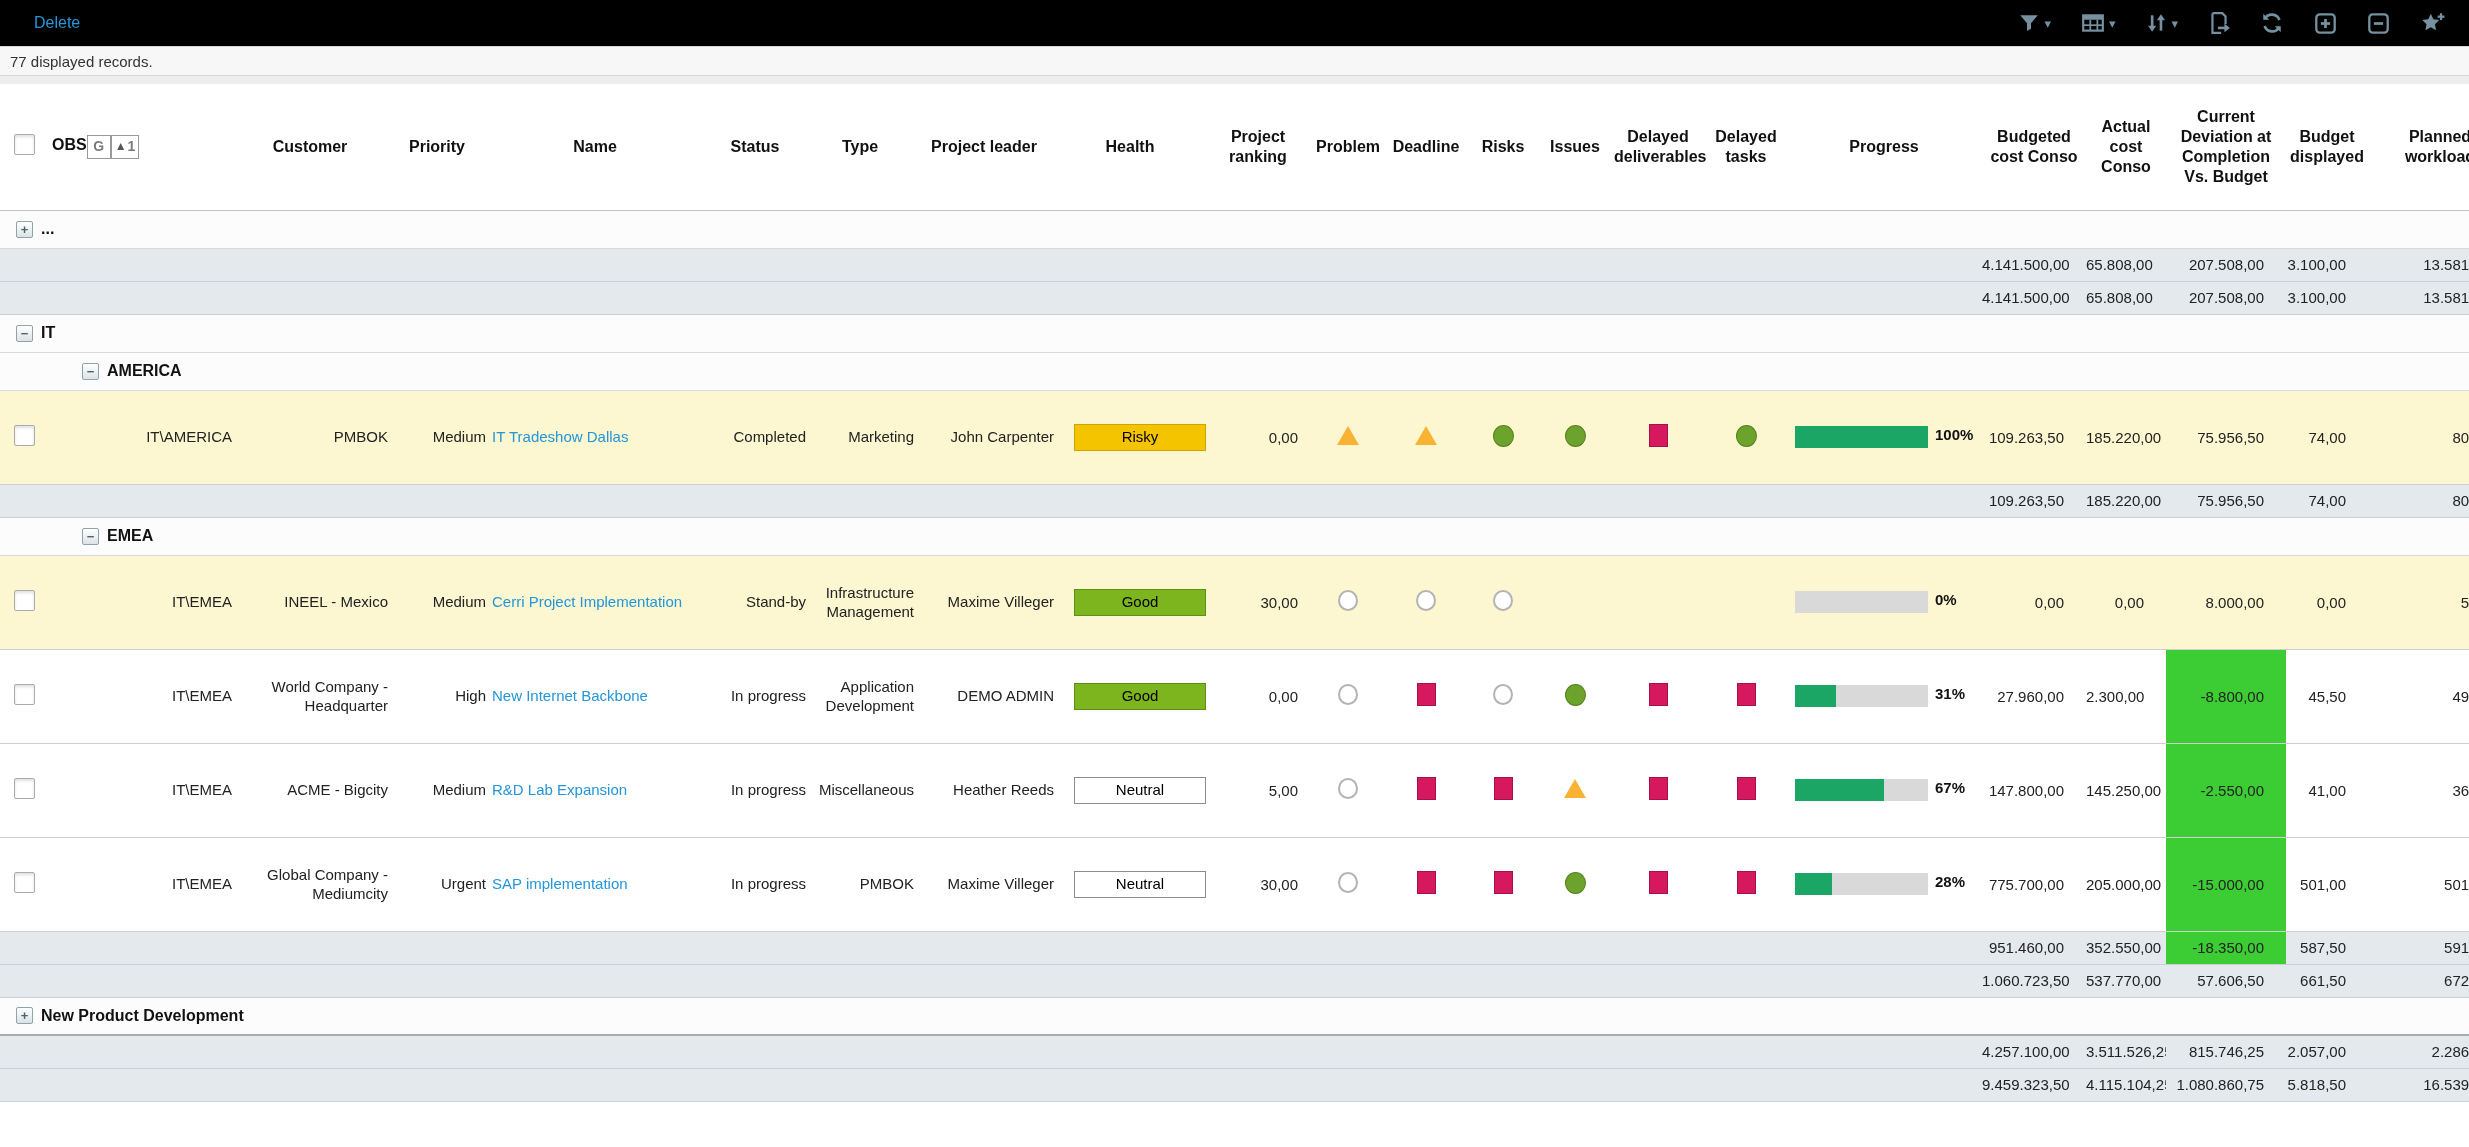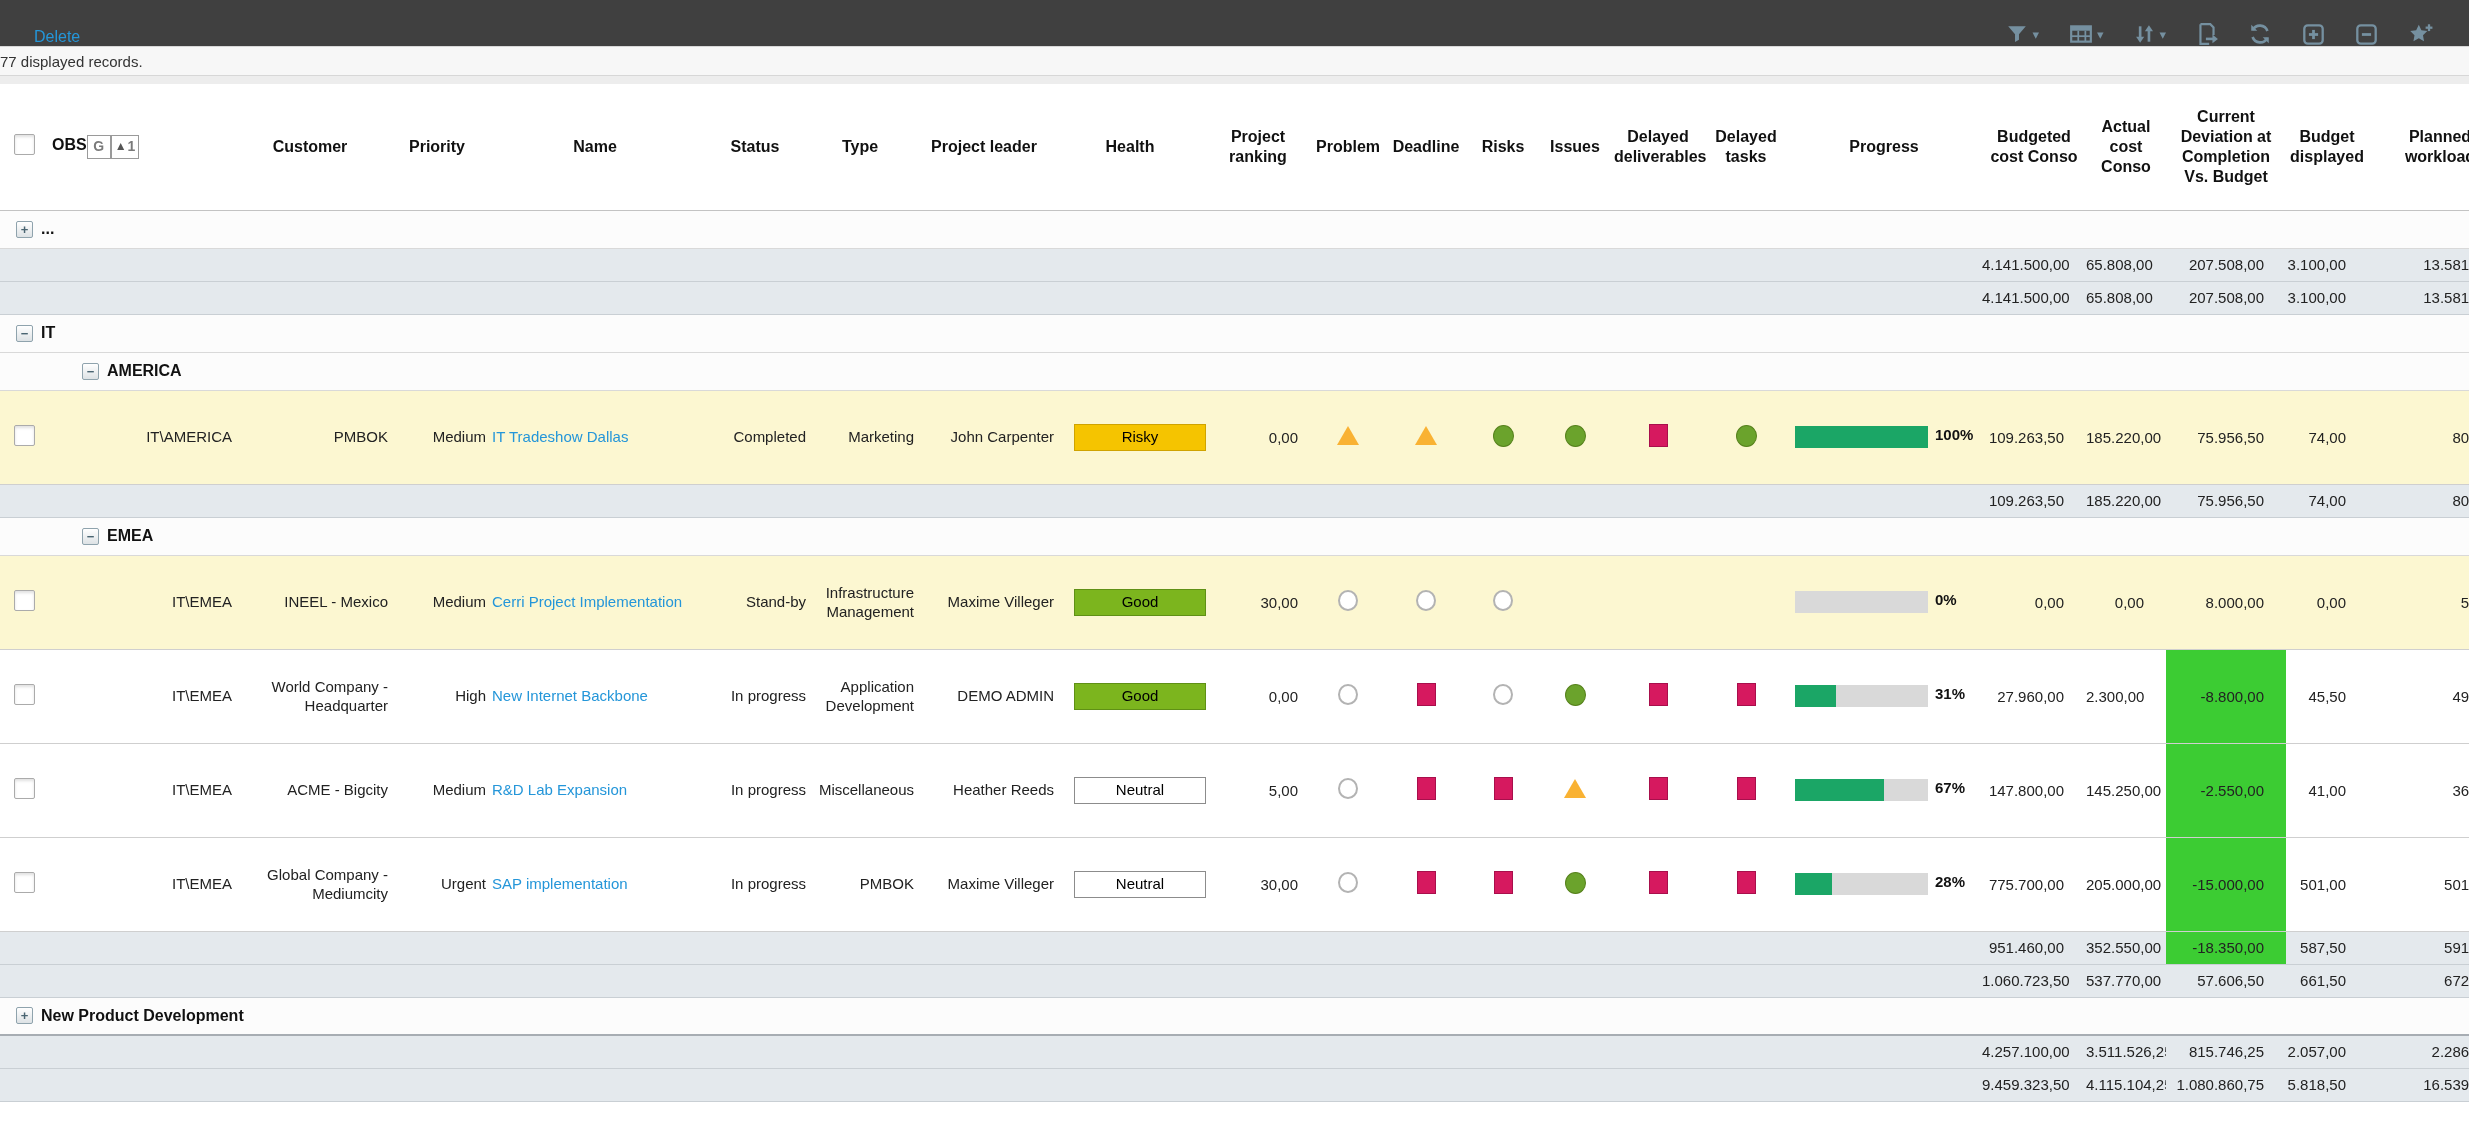--- a/index.html
+++ b/index.html
@@ -1,31 +1,31 @@
 <!DOCTYPE html>
 <html><head>
 <meta charset="utf-8">
 <style>
   * { margin:0; padding:0; box-sizing:border-box; }
   html,body { width:2469px; height:1147px; overflow:hidden; background:#fff;
     font-family:"Liberation Sans", sans-serif; color:#222; }
 
   
-  .toolbar { height:46px; display:flex; align-items:flex-end; justify-content:space-between;
-    background:#404040; padding:0 36px 0 34px; }
+  .toolbar { height:46px; display:flex; align-items:center; justify-content:space-between;
+    background:#000000; padding:0 24px 0 34px; }
   .delete-link { color:#2496d9; font-size:16px; cursor:pointer; text-decoration:none; }
   .tool-icons { display:flex; align-items:center; gap:30px; }
   .tool-btn { display:flex; align-items:center; gap:4px; cursor:pointer; }
   .tool-btn svg { display:block; }
   .caret { font-size:13px; color:#7590a0; line-height:1; }
 
   
   .records-bar { height:30px; line-height:29px; background:#f7f7f7;
     border-top:1px solid #d7d7d7; border-bottom:1px solid #d7d7d7;
-    font-size:15px; color:#333; }
+    font-size:15px; color:#333; padding-left:10px; }
   .gap-strip { height:8px; background:#ededed; }
 
   
   .grid-wrap { width:2469px; overflow:hidden; }
   table { border-collapse:collapse; table-layout:fixed; width:2512px; background:#fff; }
   td, th { vertical-align:middle; font-size:15px; overflow:hidden; }
 
   tr.header-row { height:126px; background:#fff; border-bottom:1px solid #c3c3c3; }
   tr.header-row th { font-weight:bold; color:#111; font-size:16px; line-height:1.25; text-align:center; padding:0 4px; }
   th.h-left { text-align:left; padding-left:8px; }

